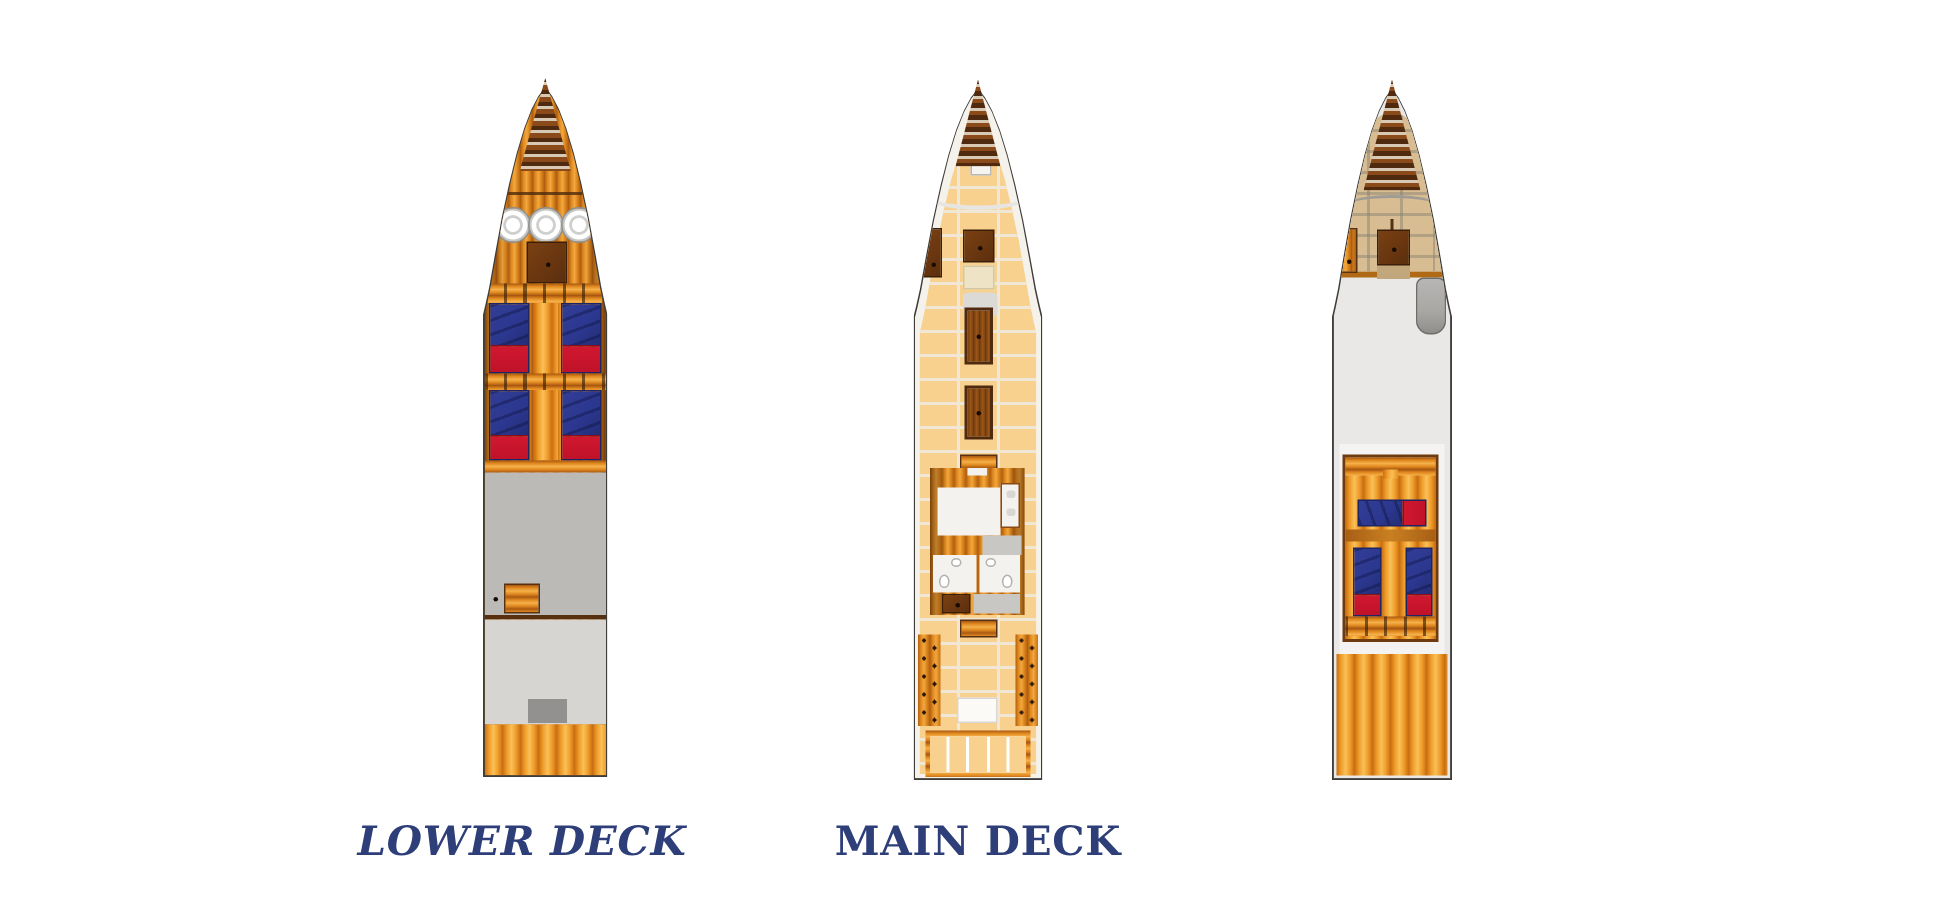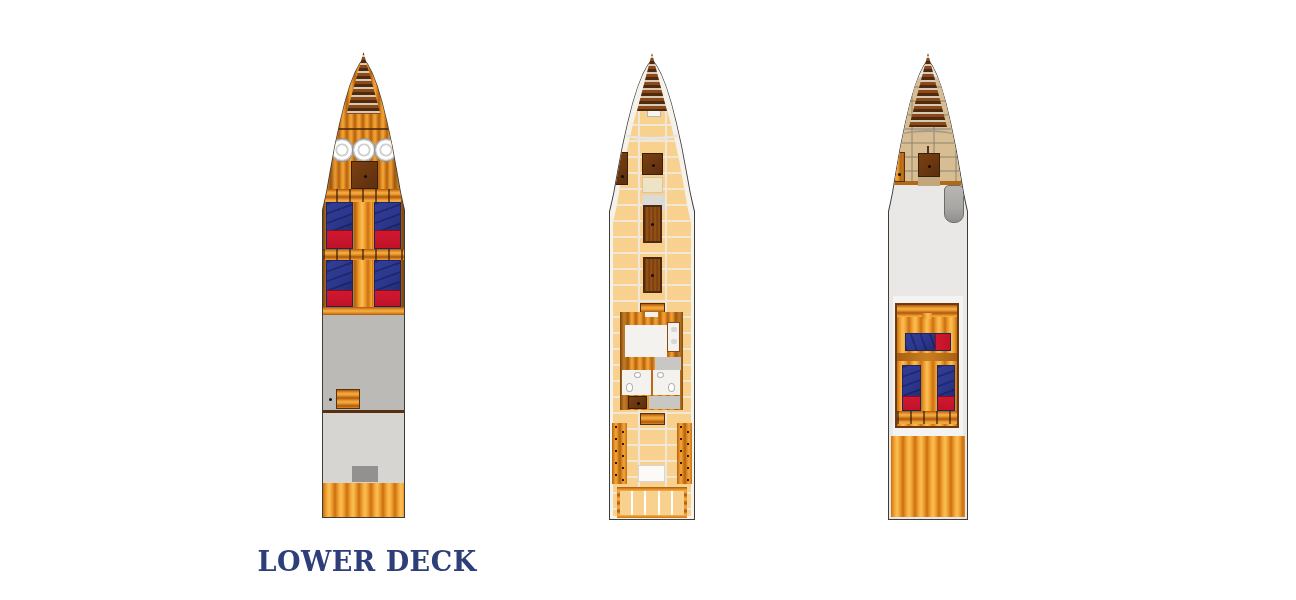--- a/index.html
+++ b/index.html
@@ -208,15 +208,16 @@
             <div class="b"></div>
             <div class="r" style="height:13px;"></div>
           </div>
         <div class="abs lockers" style="left:0;right:0;top:106px;height:13px;"></div>
       </div>
 
       <div class="abs wood-bright" style="left:2px;right:2px;top:376px;bottom:2px;"></div>
     </div>
   </div>
 
-  <div class="deck-label" style="left:367px;">LOWER DECK</div>
+  <div class="deck-label" style="left:348px;font-style:italic;">LOWER DECK</div>
+  <div class="deck-label" style="left:652px;">MAIN DECK</div>
 
 </div>
 
 </body></html>

